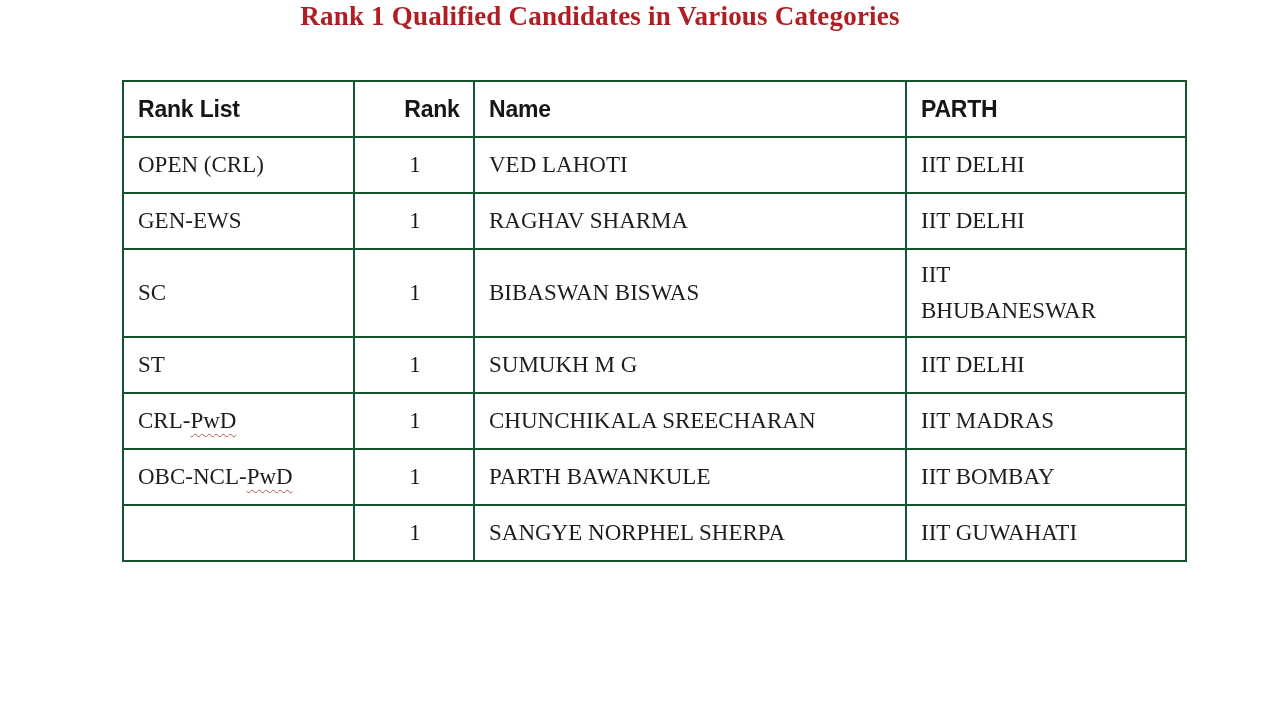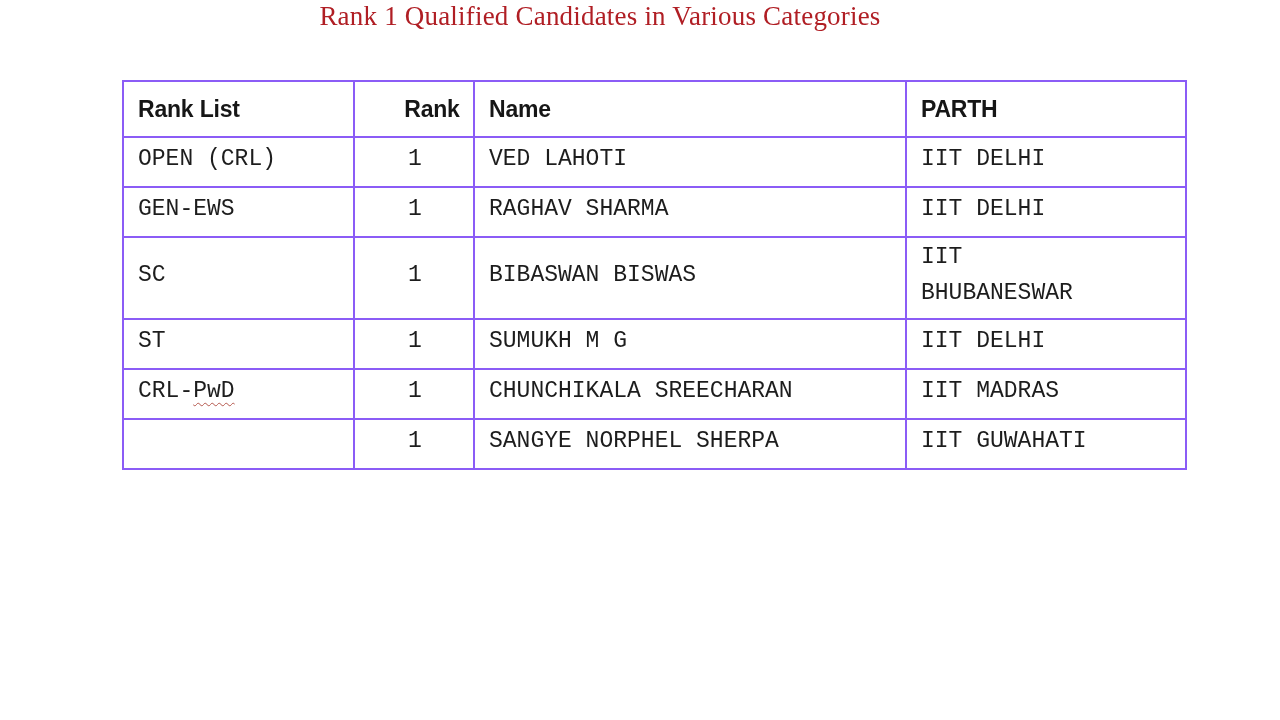--- a/index.html
+++ b/index.html
@@ -15,60 +15,60 @@
     font-family: "Liberation Serif", serif;
     color: #1d1d1d;
   }
   .page-title {
     position: absolute;
     top: 1px;
     left: 0;
     width: 1200px;
     text-align: center;
     font-family: "Liberation Serif", serif;
-    font-weight: normal;
+    font-weight: bold;
     font-size: 27px;
     letter-spacing: 0.2px;
     color: #b01e24;
   }
   table.rank-table {
     position: absolute;
     left: 122px;
     top: 80px;
     width: 1063px;
     border-collapse: collapse;
     table-layout: fixed;
   }
   col.c-ranklist { width: 231px; }
   col.c-rank     { width: 120px; }
   col.c-name     { width: 432px; }
   col.c-zone     { width: 280px; }
 
   .rank-table th,
   .rank-table td {
-    border: 2px solid #8b5cf6;
+    border: 2px solid #14532d;
     vertical-align: middle;
     overflow: hidden;
   }
   .rank-table th {
     font-family: "Liberation Sans", sans-serif;
     font-weight: bold;
     font-size: 23px;
     color: #161616;
     text-align: left;
     padding: 10px 12px 10px 14px;
     height: 34px;
     letter-spacing: -0.2px;
   }
   .rank-table th.center { text-align: center; padding-left: 48px; }
   .rank-table td {
-    font-family: Liberation Mono, monospace;
+    font-family: Liberation Serif, serif;
     font-size: 23px;
     line-height: 36px;
-    padding: 1px 12px 7px 14px;
+    padding: 7px 12px 7px 14px;
     height: 40px;
   }
   .rank-table td.center { text-align: center; }
   .rank-table td.zone-cell { white-space: pre-line; }
   .pwd-squiggle {
     text-decoration-line: underline;
     text-decoration-style: wavy;
     text-decoration-color: #b5584e;
     text-decoration-thickness: 1px;
     text-underline-offset: 5px;
@@ -121,19 +121,25 @@
       <td>SUMUKH M G</td>
       <td class="zone-cell">IIT DELHI</td>
     </tr>
     <tr>
       <td><span>CRL-</span><span class="pwd-squiggle">PwD</span></td>
       <td class="center">1</td>
       <td>CHUNCHIKALA SREECHARAN</td>
       <td class="zone-cell">IIT MADRAS</td>
     </tr>
     <tr>
+      <td><span>OBC-NCL-</span><span class="pwd-squiggle">PwD</span></td>
+      <td class="center">1</td>
+      <td>PARTH BAWANKULE</td>
+      <td class="zone-cell">IIT BOMBAY</td>
+    </tr>
+    <tr>
       <td></td>
       <td class="center">1</td>
       <td>SANGYE NORPHEL SHERPA</td>
       <td class="zone-cell">IIT GUWAHATI</td>
     </tr>
   </tbody>
 </table>
 
 </body></html>

